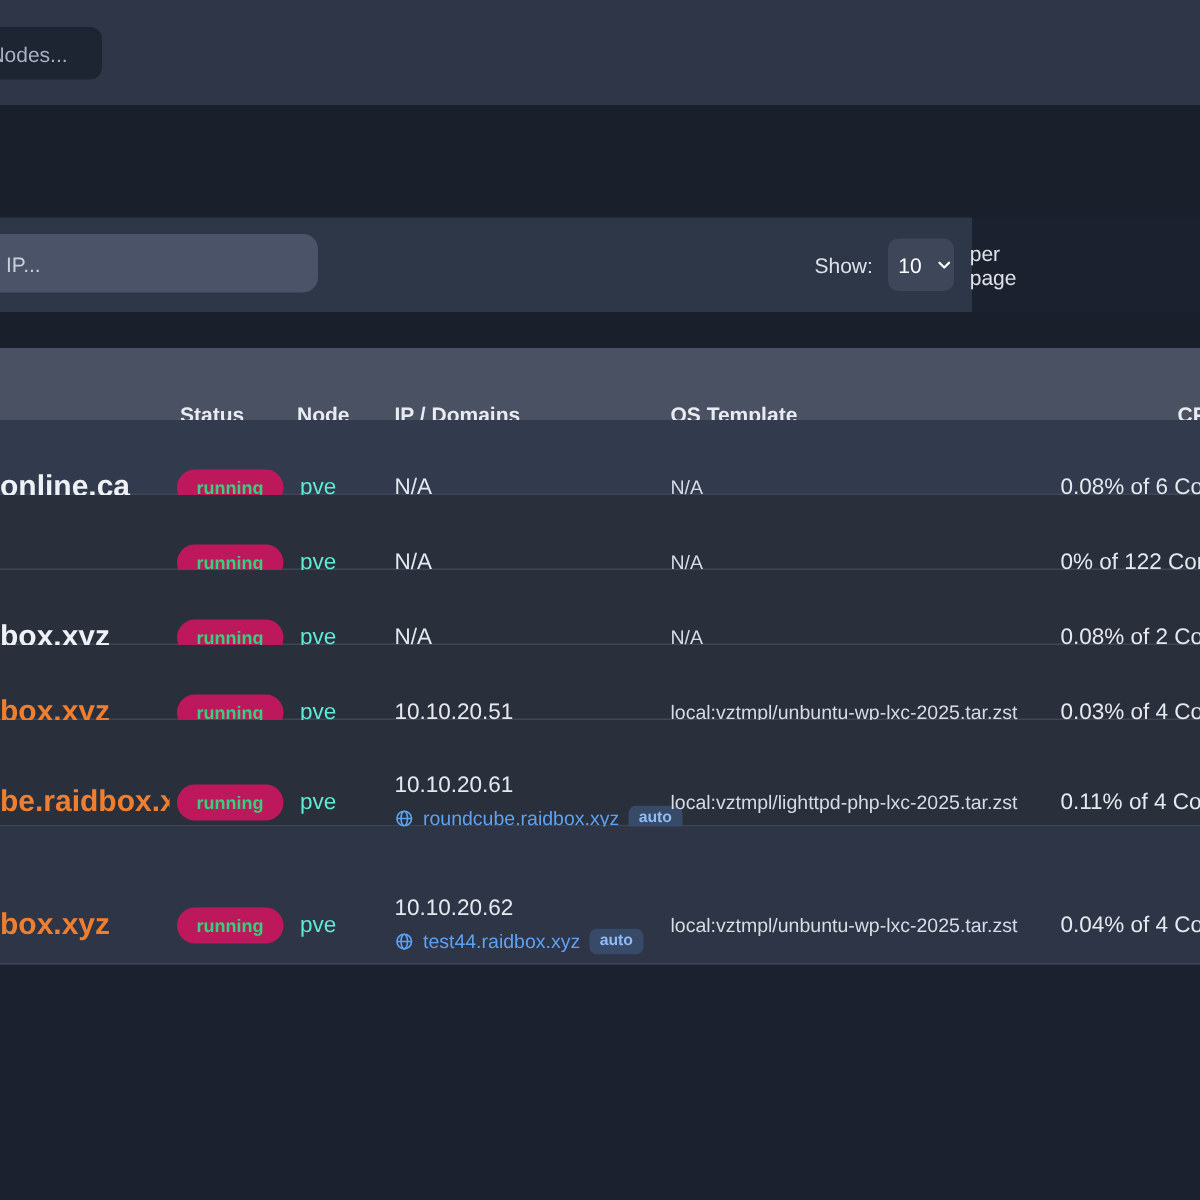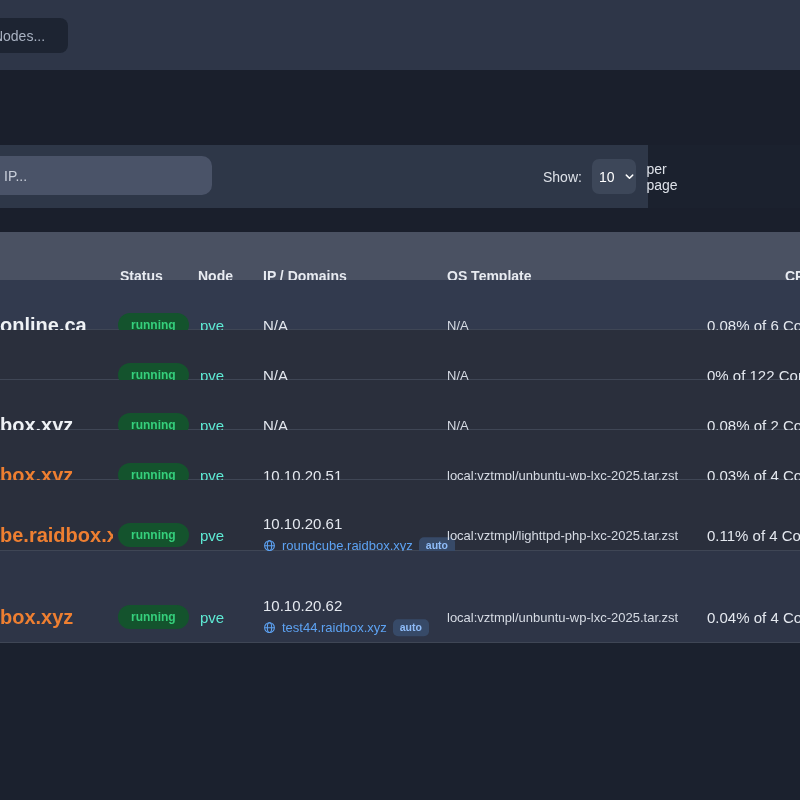--- a/index.html
+++ b/index.html
@@ -67,21 +67,21 @@
   .c-name   { left:0;  width:113px; overflow:hidden; font-size:20px; font-weight:700; color:#eef1f5; }
   .c-name.orange { color:#ee7f31; }
   .c-status { left:118px; }
   .c-node   { left:200px; font-size:15px; color:#5eead4; }
   .c-ip     { left:263px; width:182px; display:flex; flex-direction:column; align-items:flex-start; gap:5px; }
   .c-os     { left:447px; width:258px; font-size:13px; color:#d6dbe4; }
   .c-cpu    { left:707px; width:170px; font-size:15px; color:#e4e8ef; }
   .pill {
     display:inline-flex; align-items:center; justify-content:center;
     padding:5px 13px; border-radius:999px;
-    background:#14532d; color:#35d07c; font-size:12px; font-weight:700;
+    background:#be185d; color:#35d07c; font-size:12px; font-weight:700;
   }
   .ip-line { font-size:15px; color:#e4e8ef; }
   .domain-line { display:flex; align-items:center; gap:6px; font-size:13px; }
   .domain-line.blue  { color:#5da2f2; }
   .domain-line.green { color:#3ecf8e; }
   .mini-badge {
     font-size:10.5px; font-weight:600; padding:2px 7px; border-radius:5px; line-height:1.3;
   }
   .mini-badge.auto { background:#374a68; color:#8fbcf8; }
   .mini-badge.user { background:#1d4639; color:#3fd687; }

